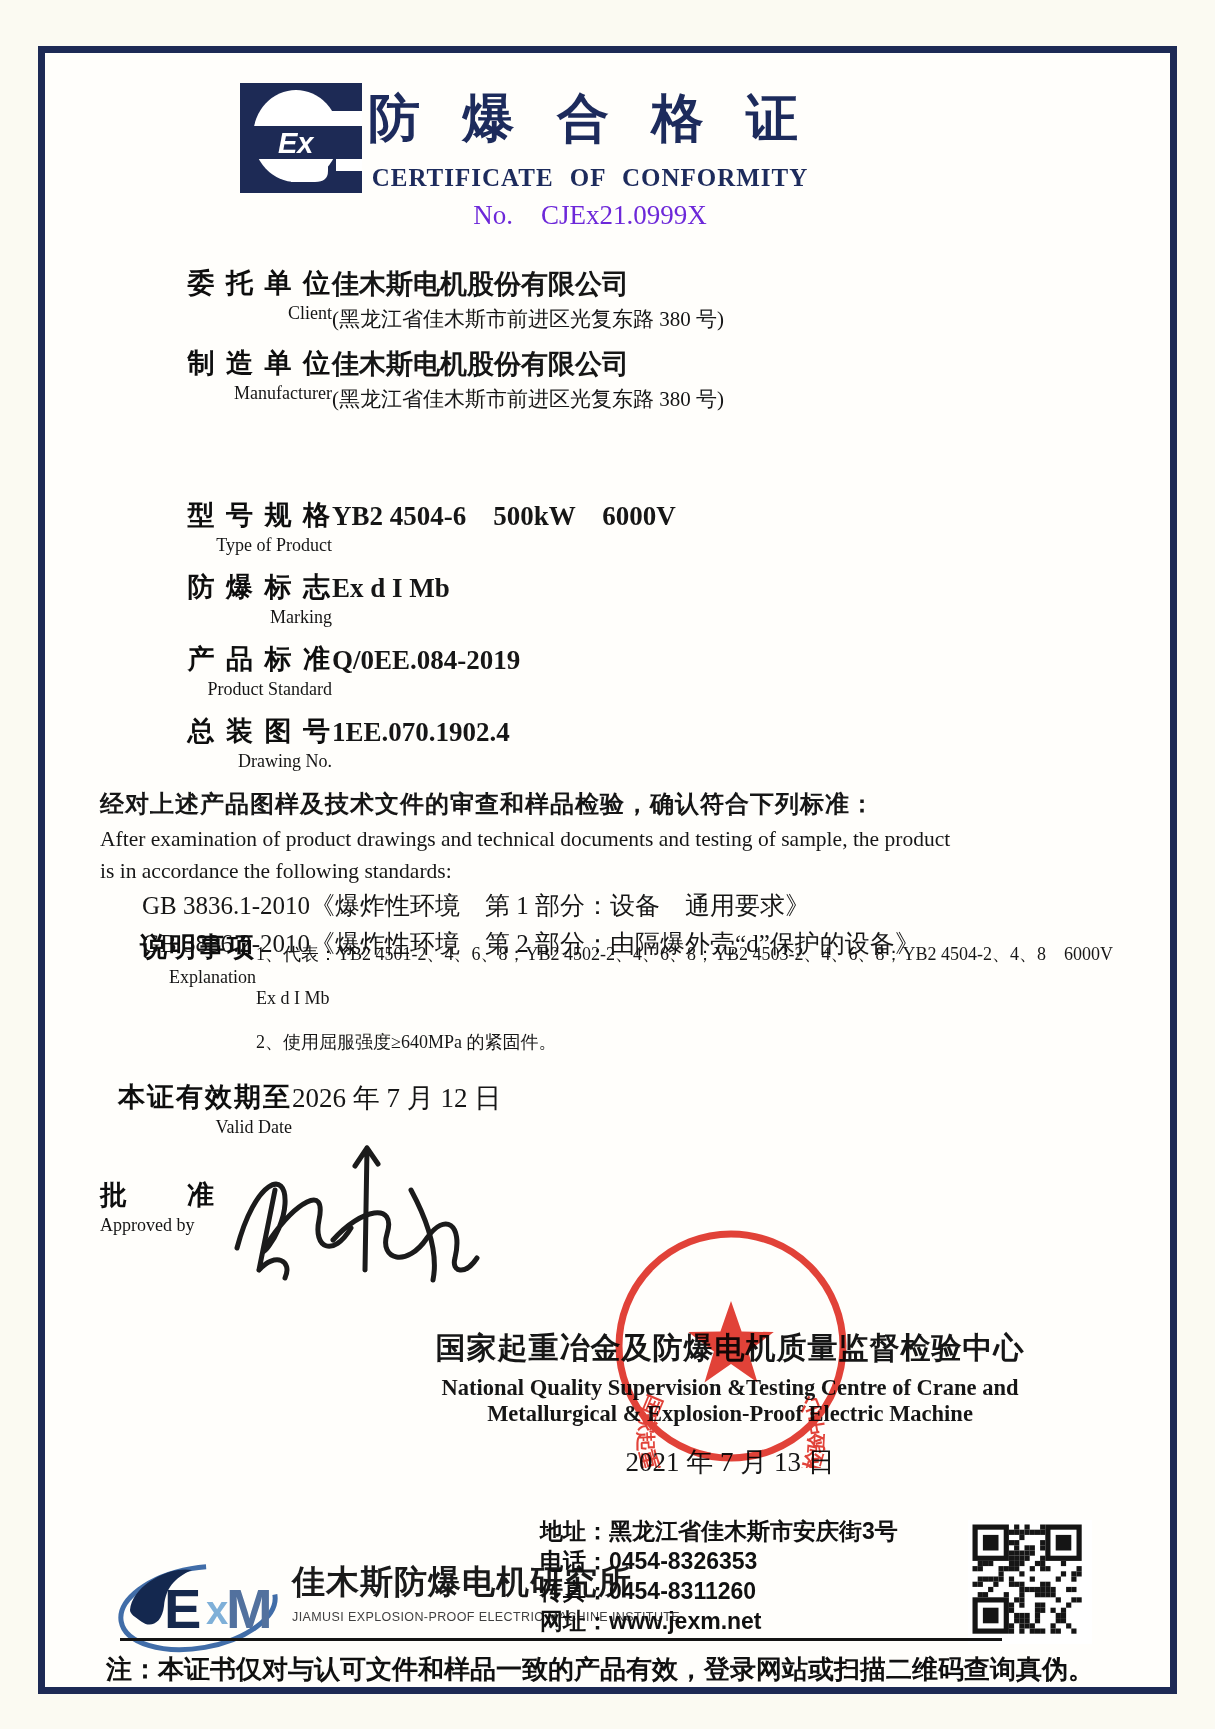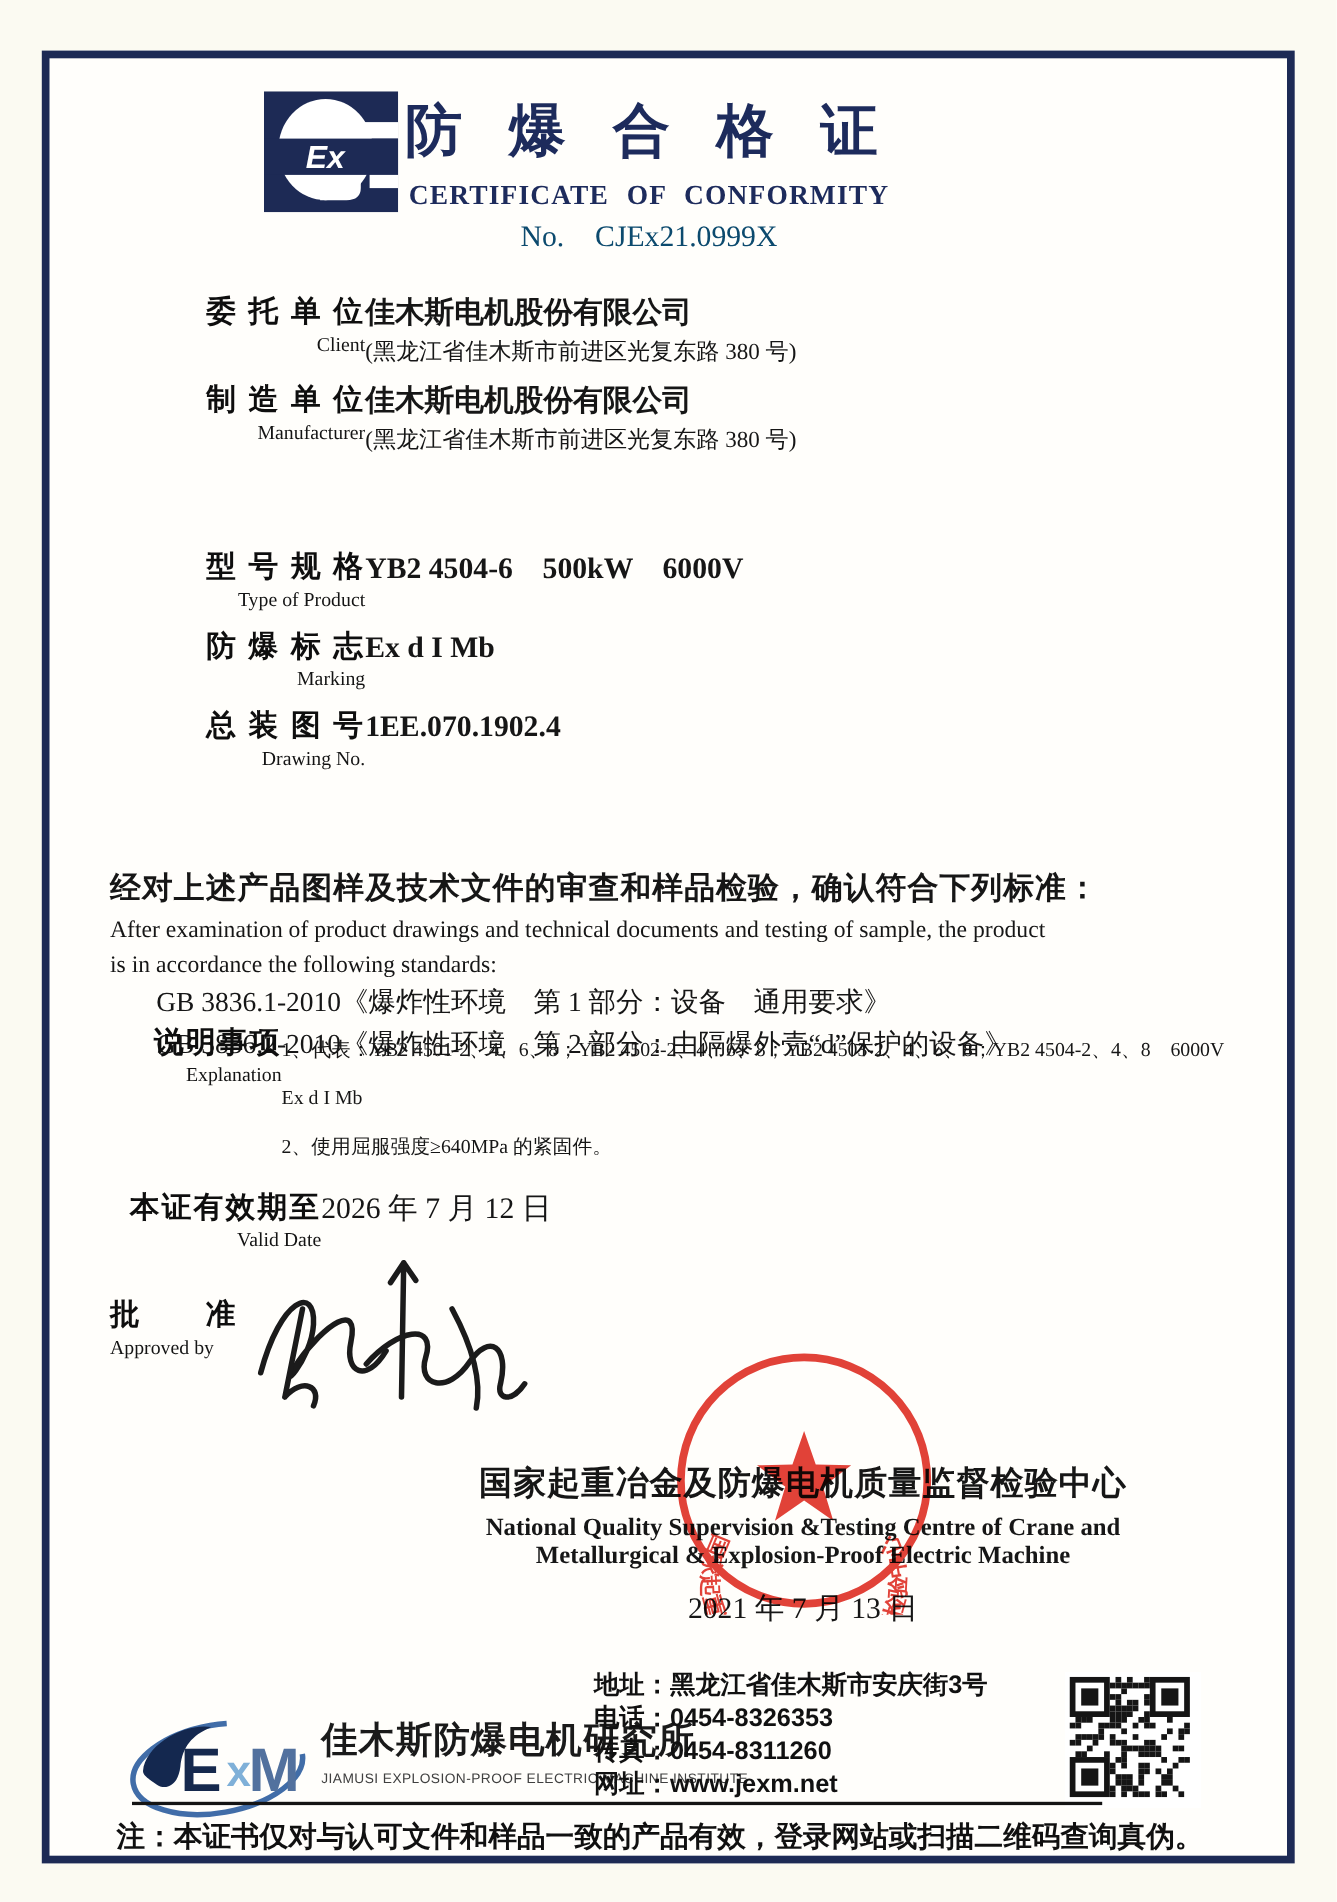--- a/index.html
+++ b/index.html
@@ -19,39 +19,39 @@
   .title-block{position:absolute;left:240px;top:84px;width:700px;text-align:center;}
   .title-cn{
     font-family:"Liberation Sans","DejaVu Sans",sans-serif;
     font-size:52px;font-weight:bold;color:#1d2b5c;letter-spacing:14px;white-space:nowrap;
   }
   .title-en{
     margin-top:10px;font-size:25px;font-weight:bold;color:#1d2b5c;
     letter-spacing:1px;word-spacing:9px;white-space:nowrap;
   }
   .cert-no{position:absolute;left:240px;top:200px;width:700px;text-align:center;
-    font-size:27px;color:#0c4a6e;}
+    font-size:27px;color:#6d28d9;}
   .cert-no .no-label{margin-right:28px;}
 
   
   .fields{position:absolute;left:100px;top:268px;width:1015px;}
   .row{display:flex;align-items:flex-start;}
   .row.h80{height:80px;} .row.h70{height:72px;}
   .lbl{width:232px;flex:none;text-align:right;}
   .lbl-cn{font-family:"Liberation Sans","DejaVu Sans",sans-serif;
     font-size:27px;font-weight:bold;letter-spacing:2px;line-height:30px;color:#0e0e0e;}
   .lbl-en{font-size:18px;line-height:25px;margin-top:3px;color:#141414;}
   .val{flex:1;padding-top:1px;}
   .val-main{font-size:27px;font-weight:600;line-height:31px;}
   .val-sub{font-size:21px;line-height:25px;margin-top:7px;font-weight:400;}
 
   
   .statement{position:absolute;left:100px;top:788px;width:1020px;}
   .st-cn{font-family:Liberation Serif, serif;
-    font-size:28px;font-weight:bold;letter-spacing:1px;white-space:nowrap;}
+    font-size:24px;font-weight:bold;letter-spacing:1px;white-space:nowrap;}
   .st-en{font-size:21.5px;line-height:25px;margin-top:7px;}
   .st-std{font-size:25px;line-height:33px;padding-left:42px;margin-top:5px;font-weight:500;}
 
   
   .explain{position:absolute;left:100px;top:932px;width:1020px;display:flex;}
   .explain .lbl{width:156px;}
   .exp-items{flex:1;font-size:18px;line-height:44px;font-weight:400;}
   .exp-items .item{margin-bottom:0px;}
 
   
@@ -141,20 +141,29 @@
         <div class="val-main">YB2 4504-6　500kW　6000V</div>
       </div>
   </div>
   <div class="row h70">
     <div class="lbl">
         <div class="lbl-cn">防 爆 标 志</div>
       <div class="lbl-en">Marking</div>
       </div>
     <div class="val">
         <div class="val-main">Ex d I Mb</div>
+      </div>
+  </div>
+  <div class="row h70">
+    <div class="lbl">
+        <div class="lbl-cn">产 品 标 准</div>
+      <div class="lbl-en">Product Standard</div>
+      </div>
+    <div class="val">
+        <div class="val-main">Q/0EE.084-2019</div>
       </div>
   </div>
   <div class="row h70">
     <div class="lbl">
         <div class="lbl-cn">总 装 图 号</div>
       <div class="lbl-en">Drawing No.</div>
       </div>
     <div class="val">
         <div class="val-main">1EE.070.1902.4</div>
       </div>

